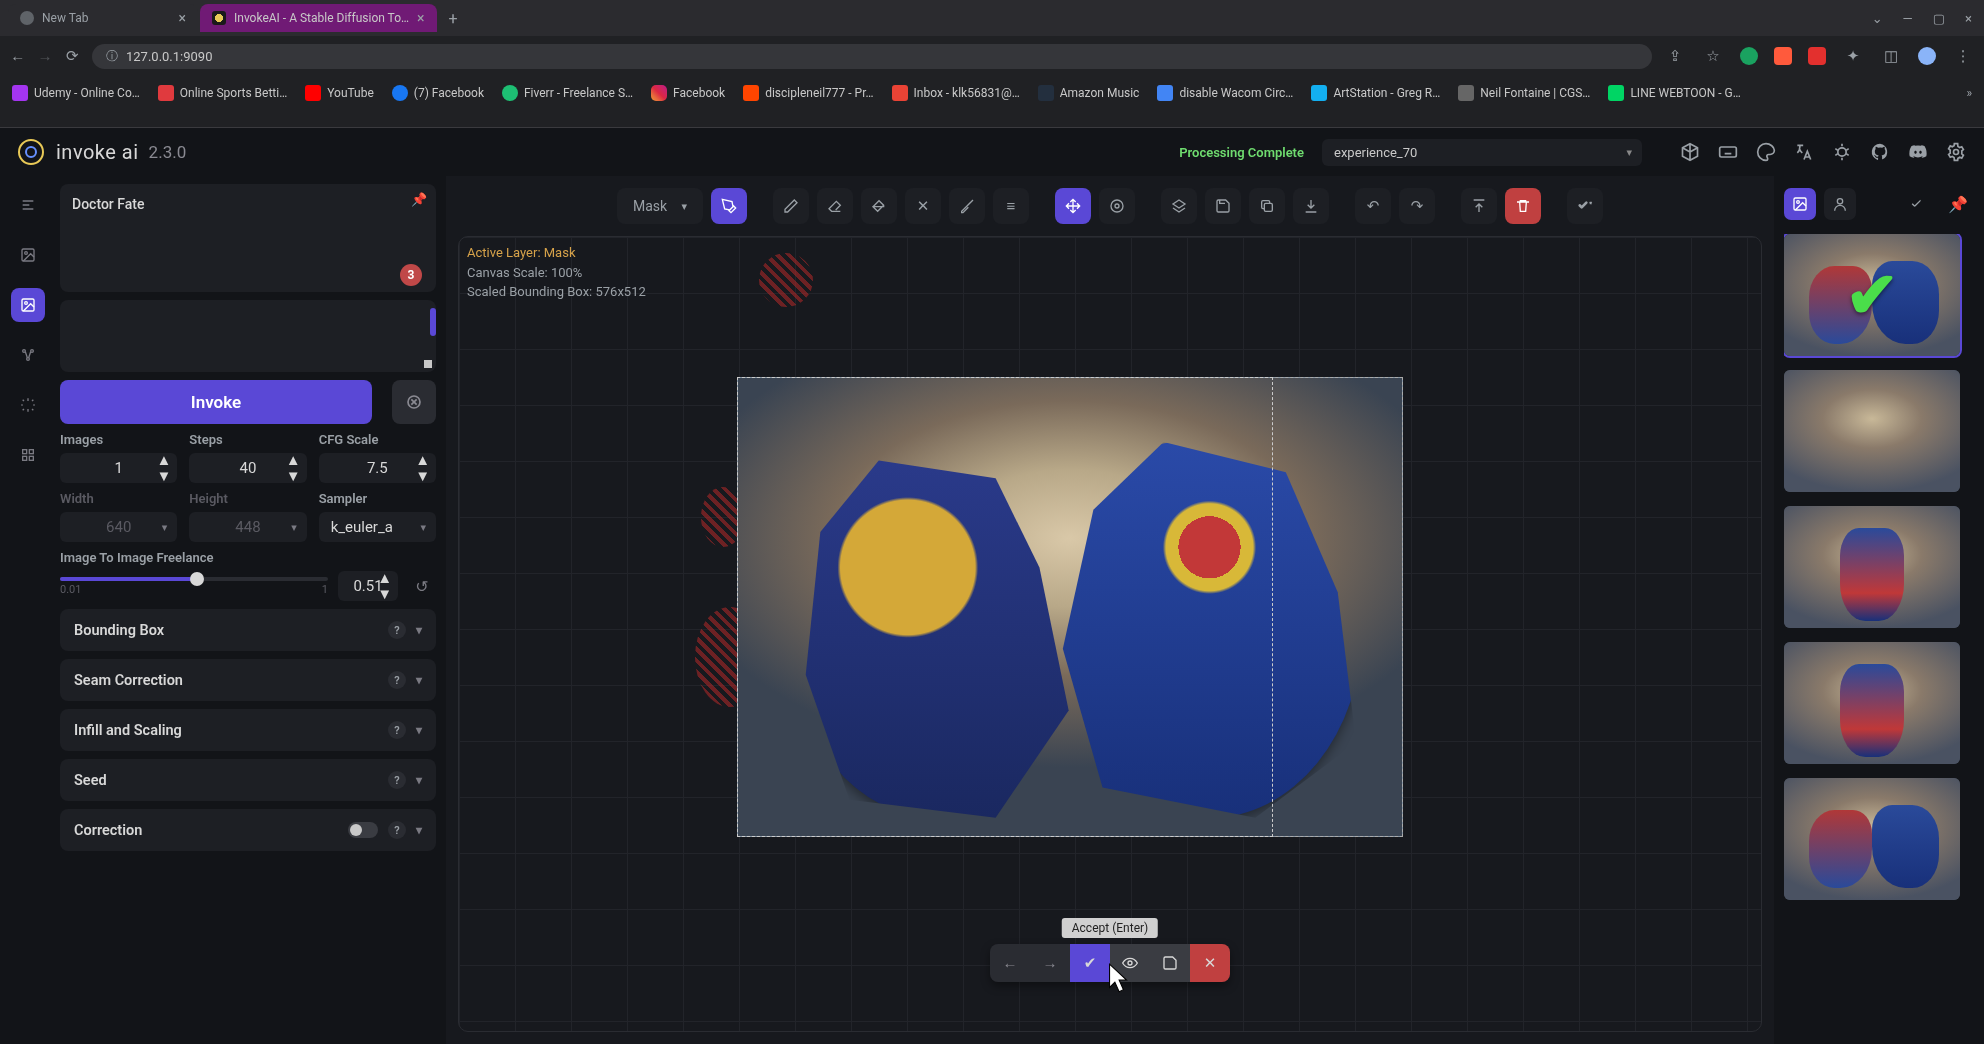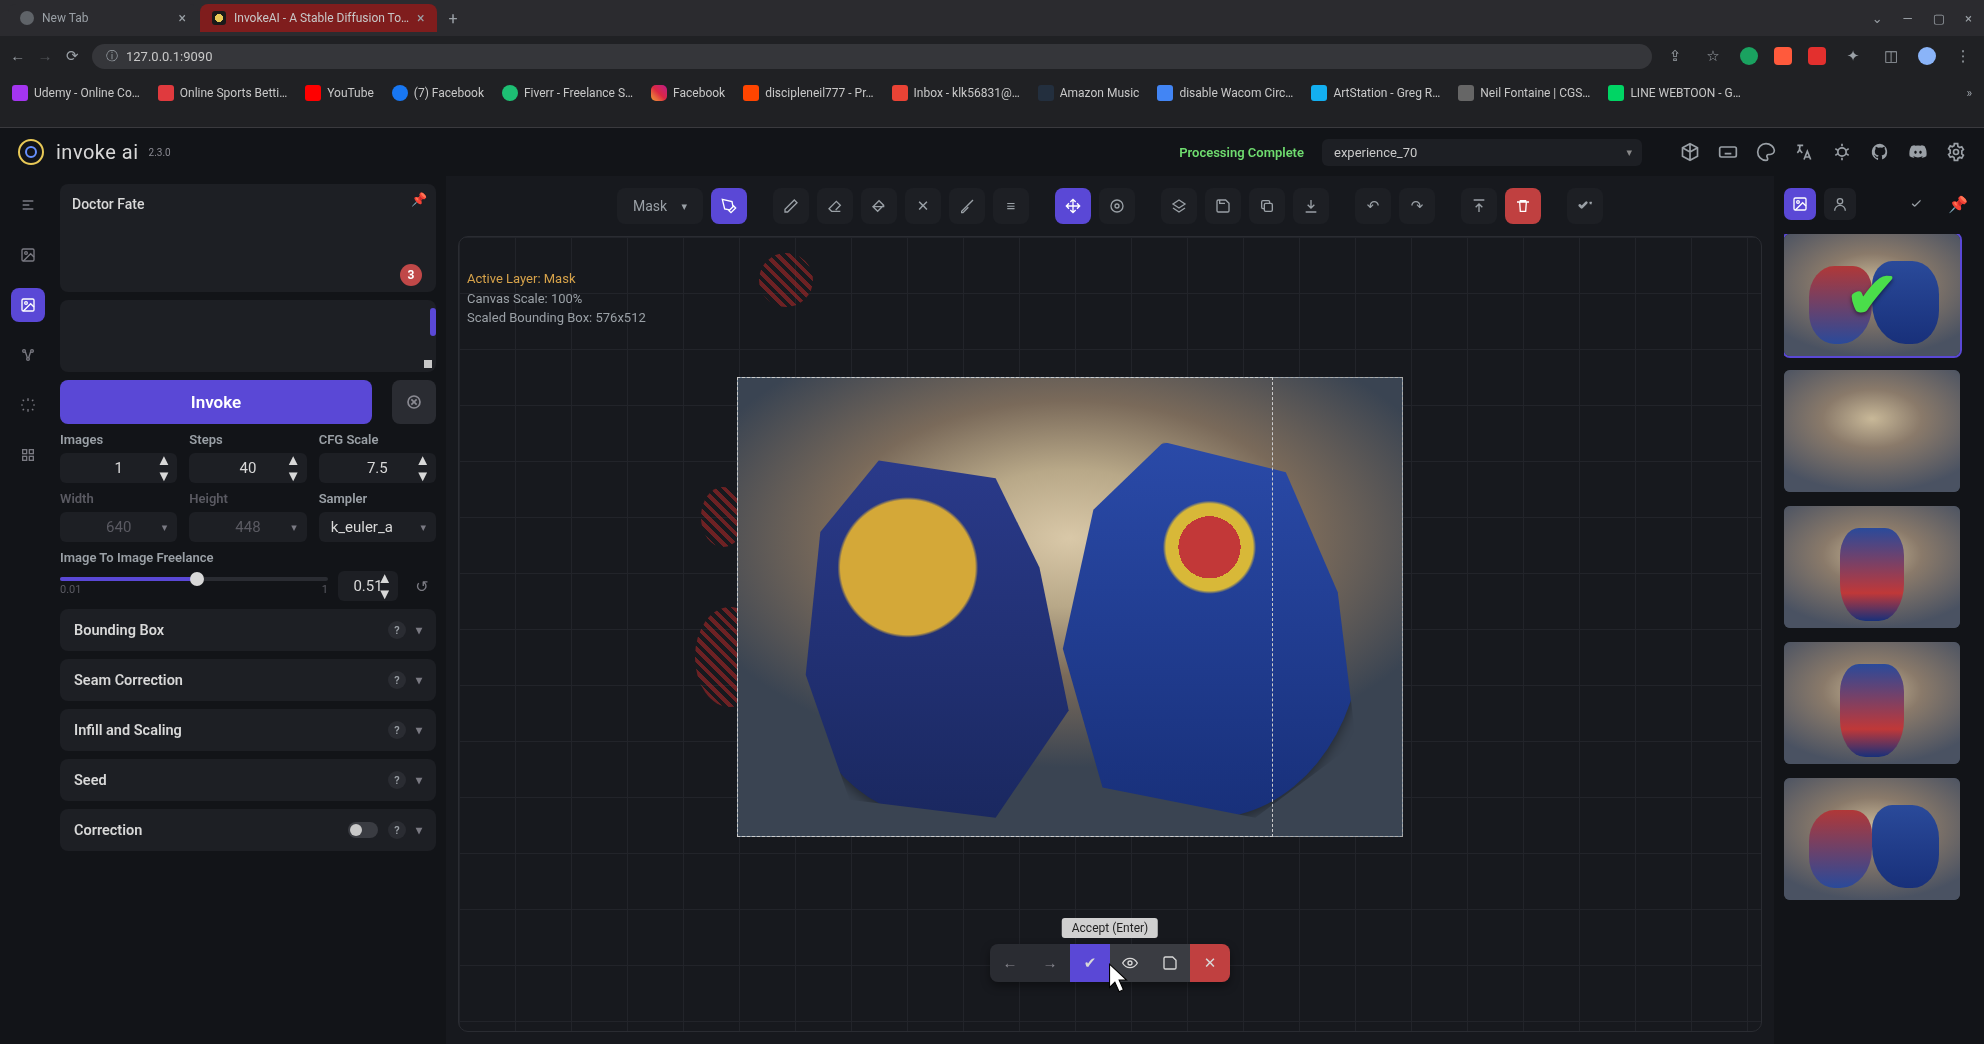--- a/index.html
+++ b/index.html
@@ -1,21 +1,21 @@
 <!DOCTYPE html>
 <html><head>
 <meta charset="utf-8">
 <style>
 * { margin: 0; padding: 0; box-sizing: border-box; font-family: -apple-system, BlinkMacSystemFont, "Segoe UI", Roboto, sans-serif; }
 body { background: #1f1f23; color: #c8c8c8; width: 1984px; height: 1044px; overflow: hidden; position: relative; }
 
 
 .browser-chrome { background: #202124; height: 128px; border-bottom: 1px solid #3a3a3e; }
 .tab-bar { display: flex; align-items: center; height: 36px; background: #2b2b2f; padding-left: 8px; }
-.tab { display: flex; align-items: center; gap: 8px; padding: 6px 12px; background: #7f1d1d; border-radius: 8px 8px 0 0; margin-right: 2px; font-size: 12px; color: #c8c8c8; min-width: 190px; max-width: 260px; }
+.tab { display: flex; align-items: center; gap: 8px; padding: 6px 12px; background: #701a75; border-radius: 8px 8px 0 0; margin-right: 2px; font-size: 12px; color: #c8c8c8; min-width: 190px; max-width: 260px; }
 .tab.inactive { background: #2b2b2f; color: #9aa0a6; }
 .tab .favicon { width: 14px; height: 14px; border-radius: 3px; }
 .tab .close { margin-left: auto; color: #9aa0a6; font-size: 14px; }
 .tab-add { color: #9aa0a6; padding: 4px 10px; font-size: 16px; }
 .win-controls { margin-left: auto; display: flex; gap: 20px; padding-right: 12px; color: #9aa0a6; font-size: 13px; }
 
 .nav-bar { display: flex; align-items: center; height: 40px; padding: 0 10px; gap: 12px; }
 .nav-ico { color: #9aa0a6; font-size: 15px; width: 22px; text-align: center; }
 .addr { flex: 0 0 auto; display: flex; align-items: center; gap: 8px; background: #35363a; border-radius: 16px; padding: 4px 14px; font-size: 13px; color: #c8c8c8; width: 1560px; }
 .addr .secure { color: #9aa0a6; font-size: 12px; }
@@ -25,21 +25,21 @@
 .bookmarks { display: flex; align-items: center; gap: 18px; height: 34px; padding: 0 12px; font-size: 12px; color: #c8c8c8; }
 .bm { display: flex; align-items: center; gap: 6px; white-space: nowrap; }
 .bm .fav { width: 16px; height: 16px; border-radius: 3px; }
 
 
 .app { position: absolute; top: 128px; left: 0; right: 0; bottom: 0; display: flex; background: #121418; }
 .topbar { position: absolute; top: 0; left: 0; right: 0; height: 48px; display: flex; align-items: center; padding: 0 18px; background: #121418; z-index: 5; }
 .logo { width: 26px; height: 26px; border: 2px solid #e8c957; border-radius: 50%; margin-right: 12px; position: relative; }
 .logo::after { content: ""; position: absolute; inset: 5px; border: 2px solid #6690ff; border-radius: 50%; }
 .app-title { font-size: 20px; font-weight: 400; letter-spacing: .5px; color: #d8d8d8; }
-.app-version { font-size: 10px; color: #8a8a92; margin-left: 10px; }
+.app-version { font-size: 17px; color: #8a8a92; margin-left: 10px; }
 .status-area { margin-left: auto; display: flex; align-items: center; gap: 18px; }
 .status-text { color: #6fdc6f; font-size: 13px; font-weight: 600; }
 .model-select { background: #1d1f24; color: #c8c8c8; border: none; padding: 6px 40px 6px 12px; border-radius: 6px; font-size: 13px; position: relative; min-width: 320px; }
 .model-select .chev { position: absolute; right: 10px; top: 7px; font-size: 11px; color: #888; }
 .topbar-icons { display: flex; gap: 18px; margin-left: 20px; }
 .topbar-icons .ti { width: 20px; height: 20px; color: #9aa0a6; display: flex; align-items: center; justify-content: center; }
 
 .body { position: absolute; top: 48px; left: 0; right: 0; bottom: 0; display: flex; }
 
 .leftbar { width: 56px; background: #121418; display: flex; flex-direction: column; align-items: center; padding-top: 12px; gap: 16px; }
@@ -86,21 +86,21 @@
 
 .canvas-area { flex: 1; position: relative; background: #17191e; }
 .canvas-toolbar { position: absolute; top: 12px; left: 50%; transform: translateX(-50%); display: flex; align-items: center; gap: 8px; z-index: 3; }
 .ctb { width: 36px; height: 36px; border-radius: 8px; background: #1d1f24; color: #9aa0a6; display: flex; align-items: center; justify-content: center; font-size: 15px; }
 .ctb.active { background: #5a48d6; color: #fff; }
 .ctb.red { background: #c04040; color: #fff; }
 .ctb-sel { padding: 0 16px; min-width: 86px; font-size: 14px; justify-content: space-between; }
 .grid-bg { position: absolute; inset: 60px 12px 12px 12px; border: 1px solid #2a2c32; border-radius: 10px;
   background-image: linear-gradient(#22242a 1px, transparent 1px), linear-gradient(90deg, #22242a 1px, transparent 1px);
   background-size: 56px 56px; }
-.info-overlay { position: absolute; top: 6px; left: 8px; font-size: 13px; line-height: 1.5; z-index: 2; margin-top: 26px; }
+.info-overlay { position: absolute; top: 6px; left: 8px; font-size: 13px; line-height: 1.5; z-index: 2; }
 .info-overlay .amber { color: #d6a24a; }
 .info-overlay .row { color: #9aa0a6; }
 .mask-dot { position: absolute; width: 54px; height: 54px; border-radius: 50%;
   background: repeating-linear-gradient(45deg, rgba(180,40,40,.55) 0 4px, transparent 4px 8px); z-index: 1; }
 .canvas-img { position: absolute; z-index: 2; background: #8898a8; border: 1px dashed #aaa; overflow: hidden; }
 .canvas-img::before { content: ""; position: absolute; inset: 0;
   background: radial-gradient(ellipse 60% 50% at 50% 35%, #d9c8a8 0%, #b8a888 30%, #7a6a5a 60%, #3a4452 100%); }
 .hero { position: absolute; filter: drop-shadow(0 4px 6px rgba(0,0,0,.4)); }
 .hero.left { left: 8%; top: 18%; width: 44%; height: 78%;
   background: radial-gradient(circle at 40% 30%, #d4a838 0 22%, transparent 23%),

